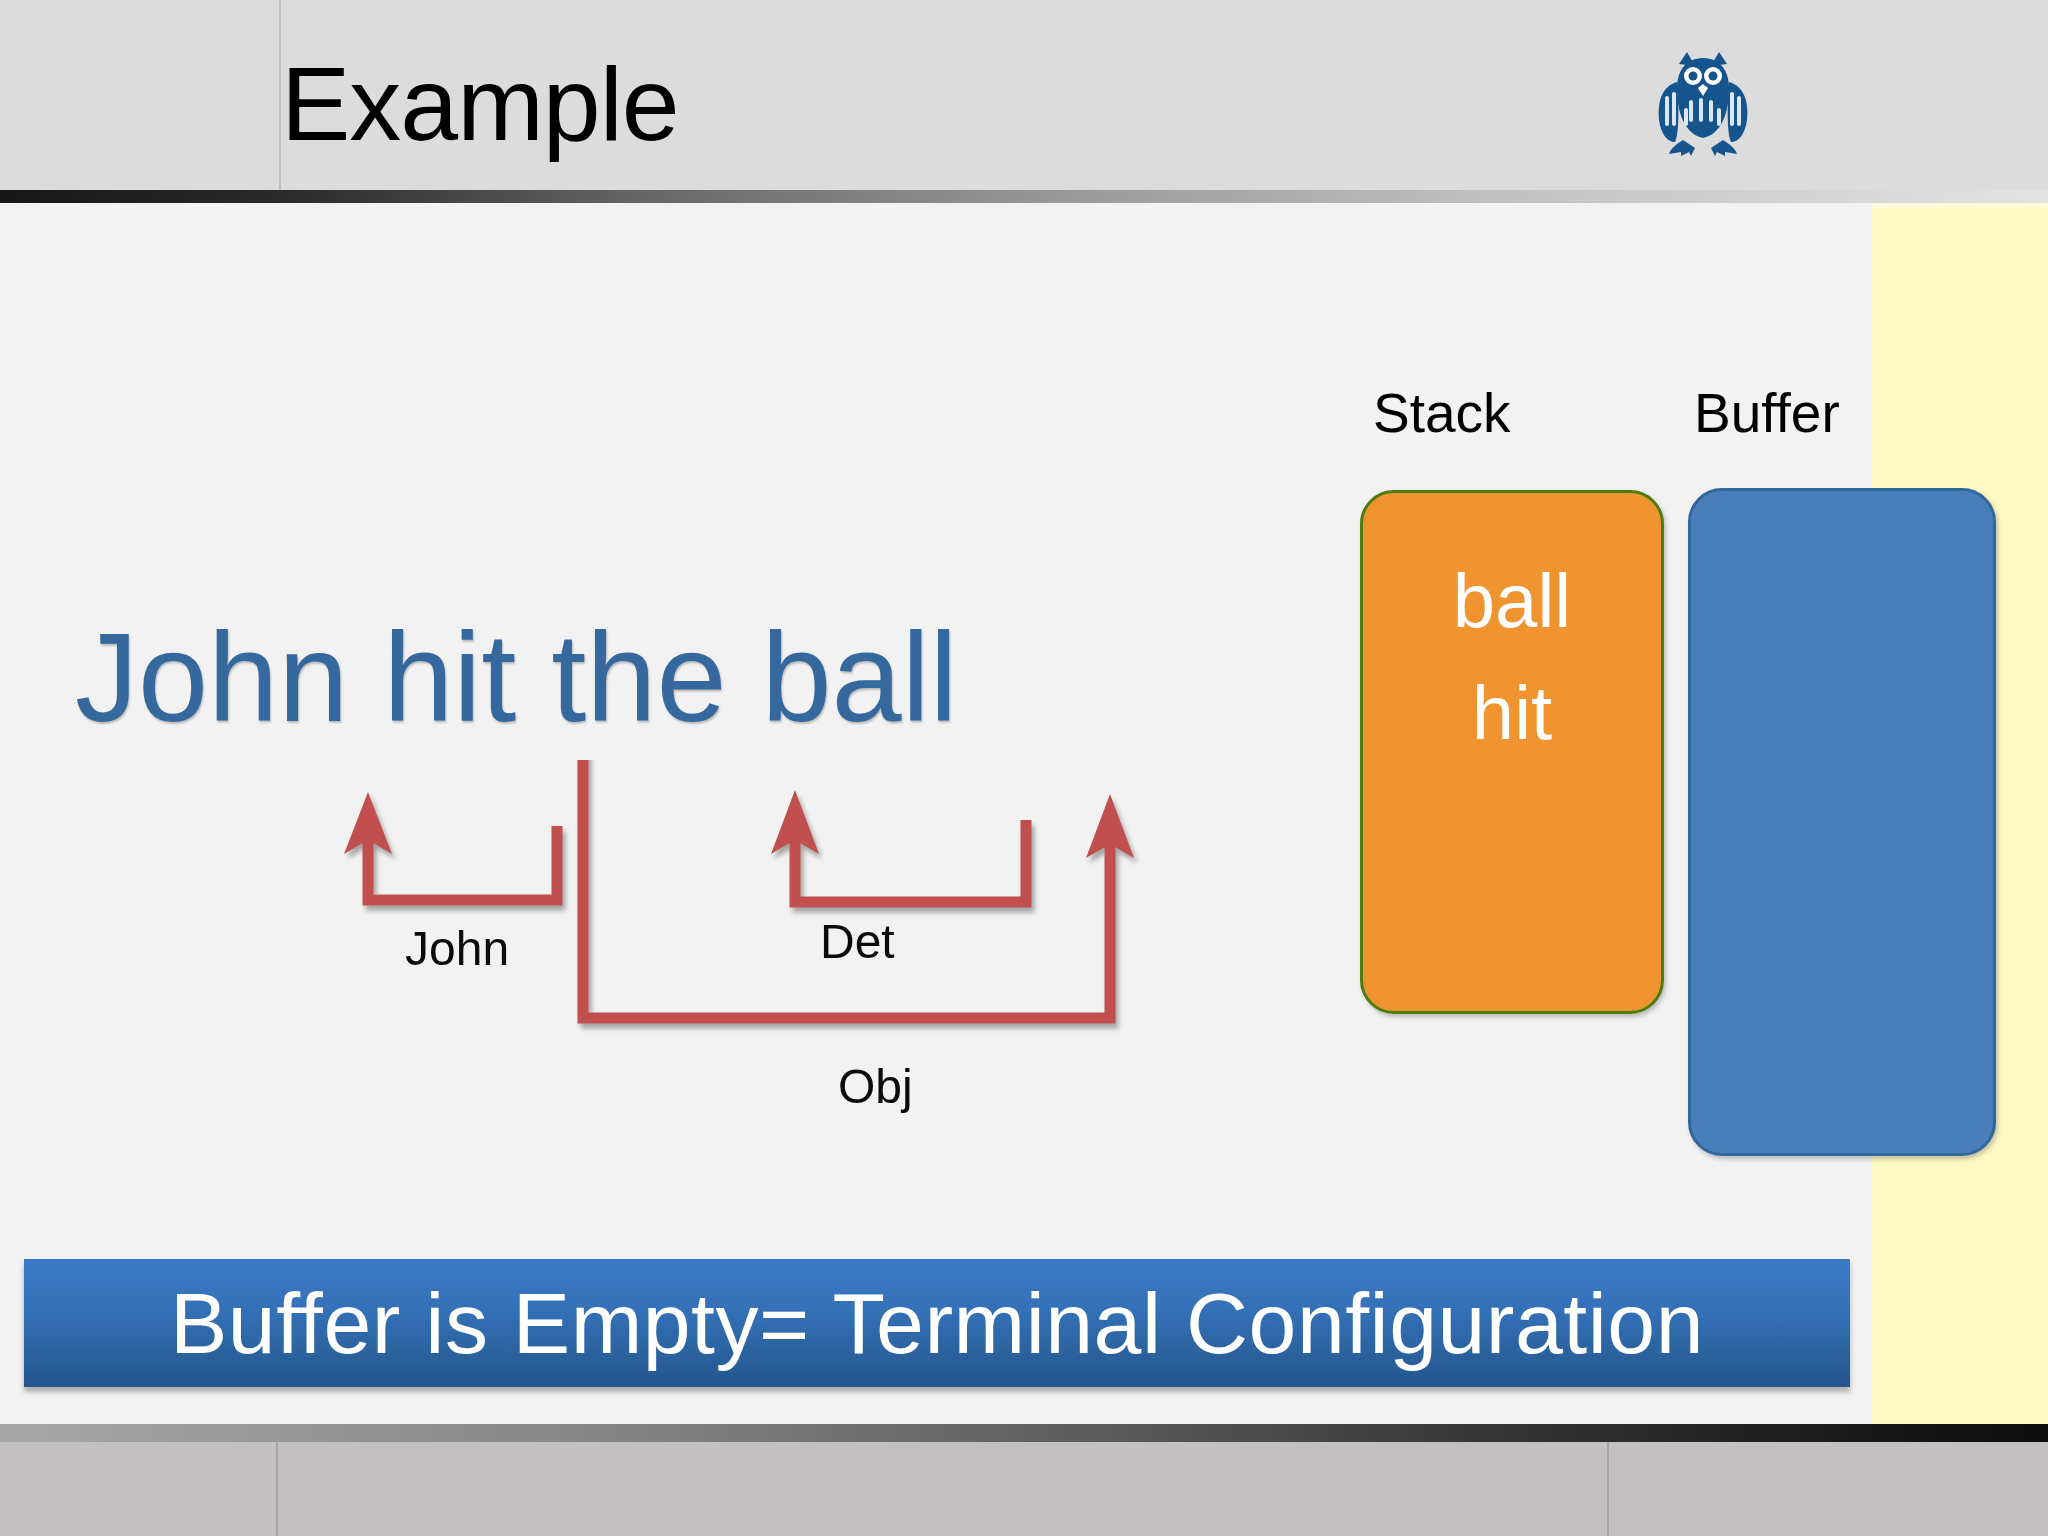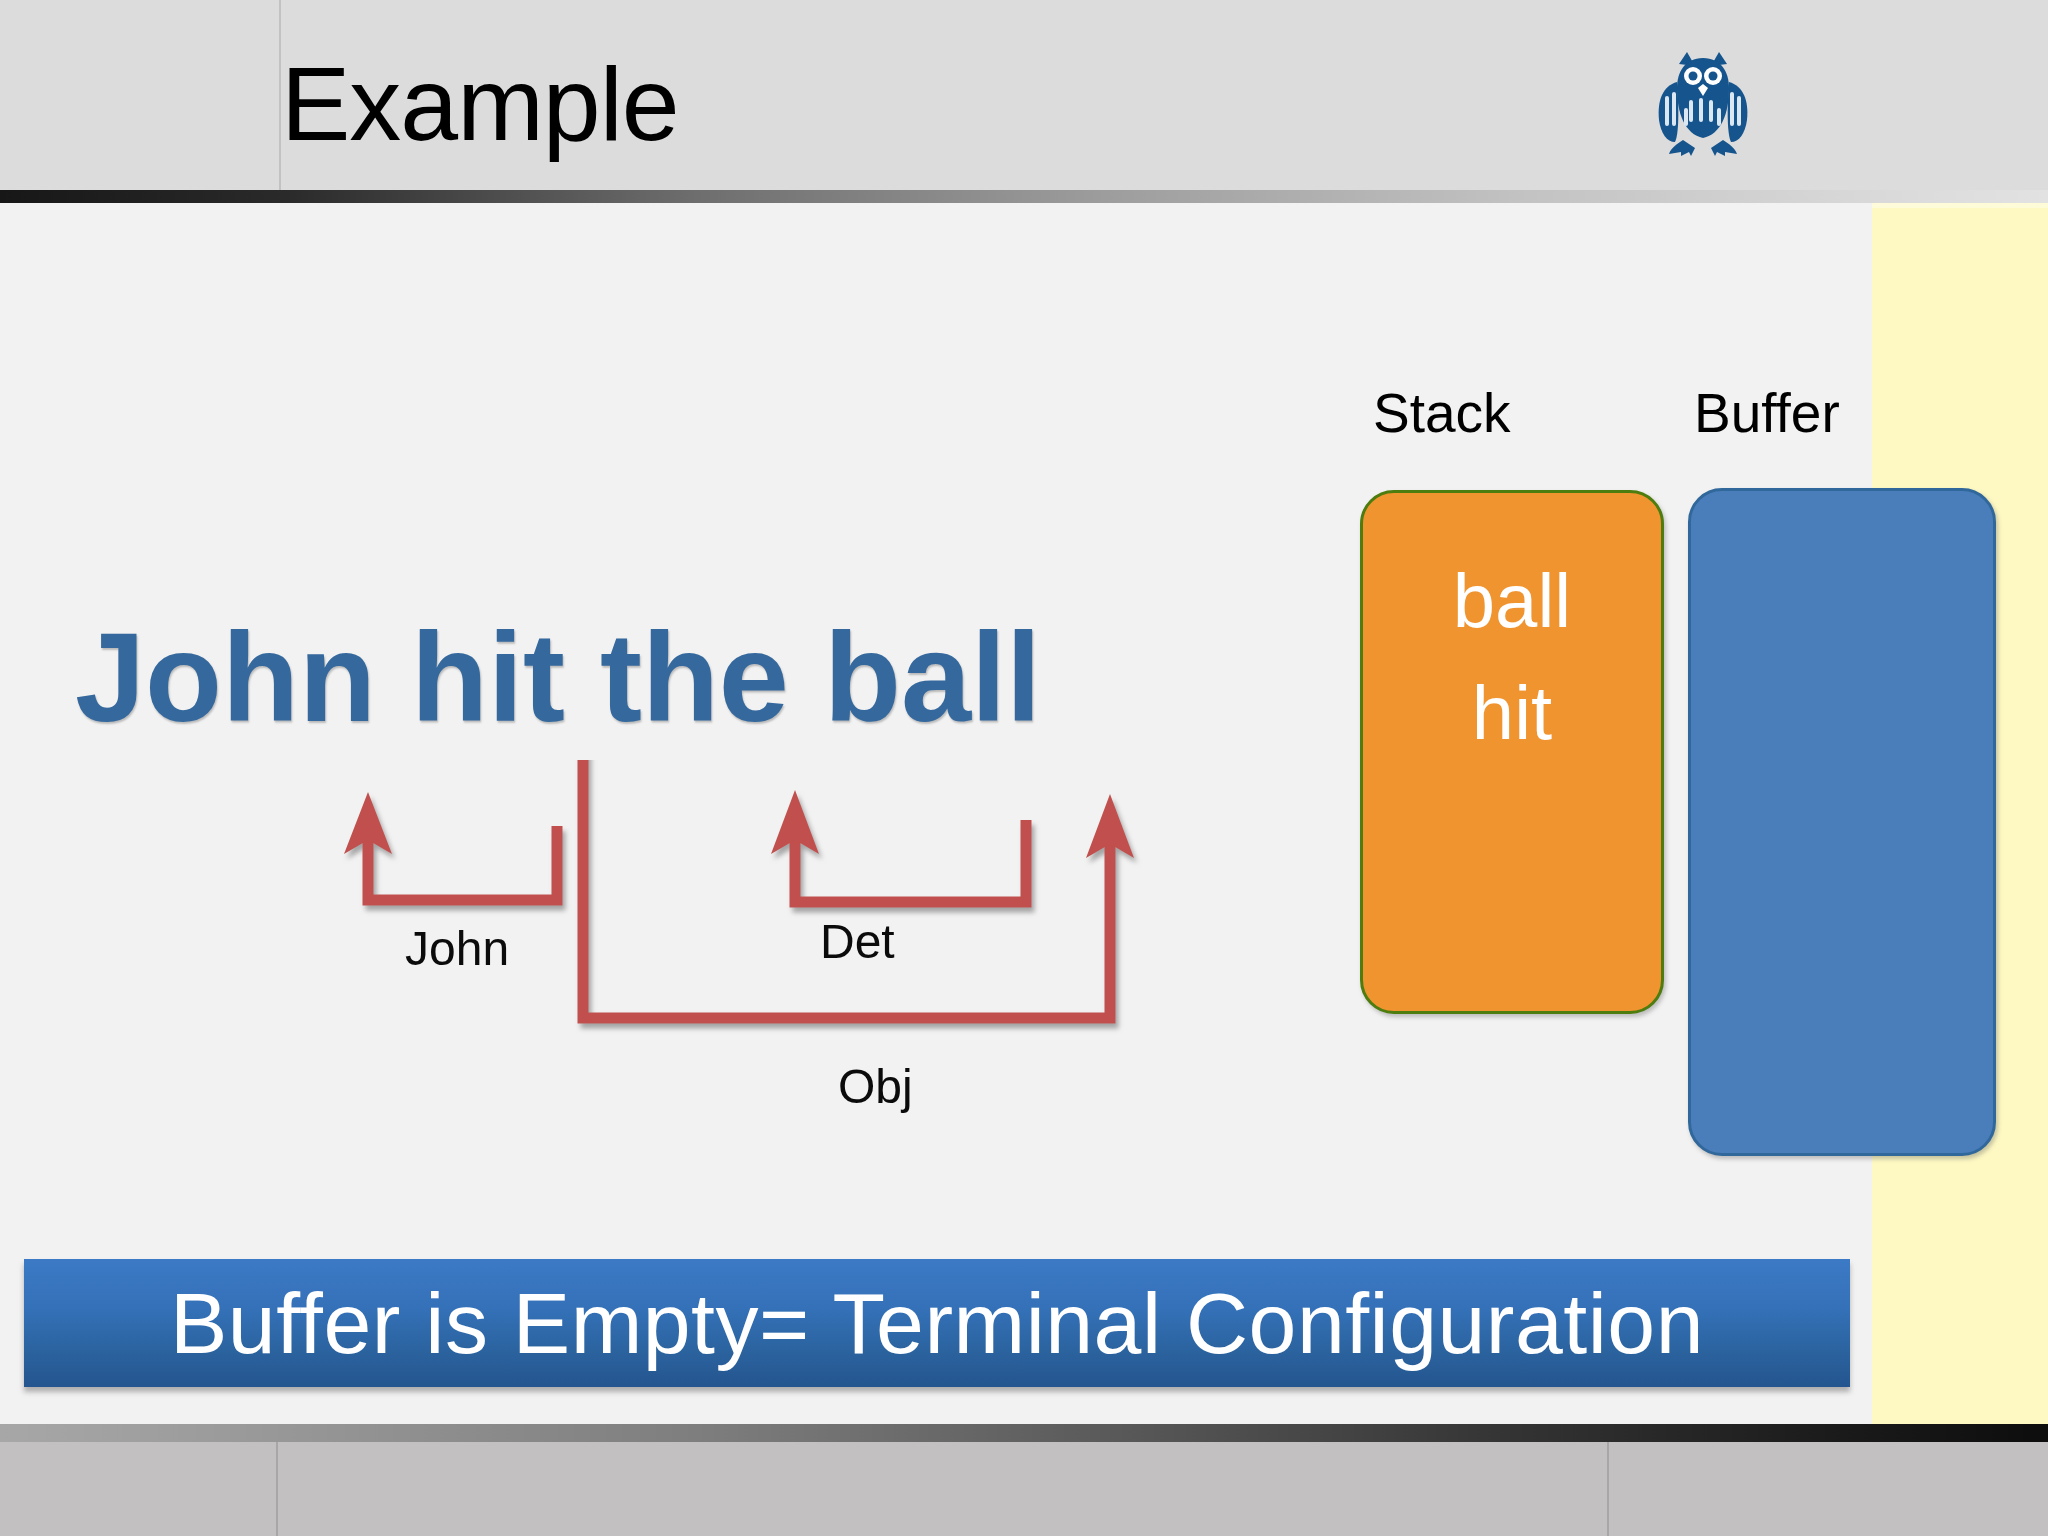--- a/index.html
+++ b/index.html
@@ -86,21 +86,20 @@
   
   .sentence {
     position: absolute;
     left: 75px;
     top: 615px;
     font-size: 126px;
     line-height: 126px;
     color: #35699e;
     white-space: nowrap;
     text-shadow: 1px 2px 2px rgba(120,120,120,0.45);
-    font-weight: bold;
   }
   .dep-svg {
     position: absolute;
     left: 0px;
     top: 760px;
     width: 1250px;
     height: 340px;
   }
   .arc-label {
     position: absolute;

